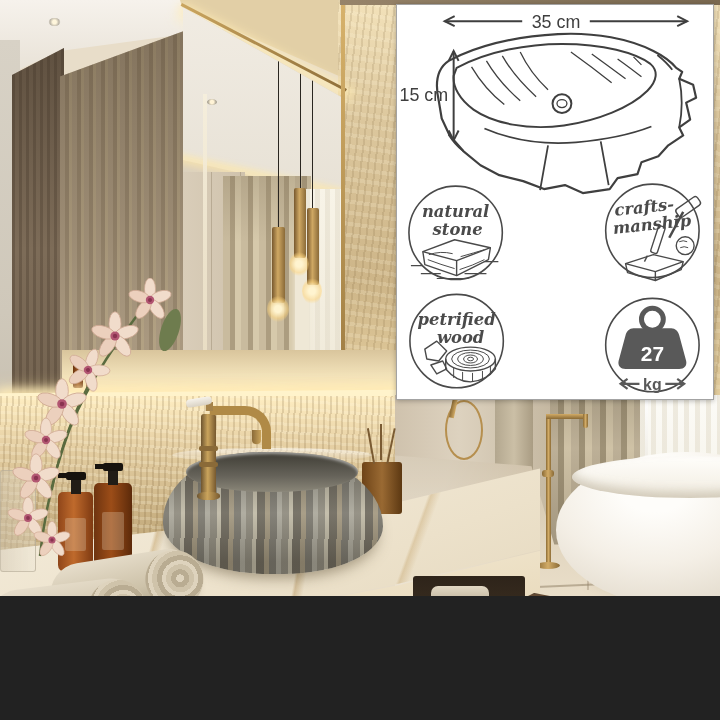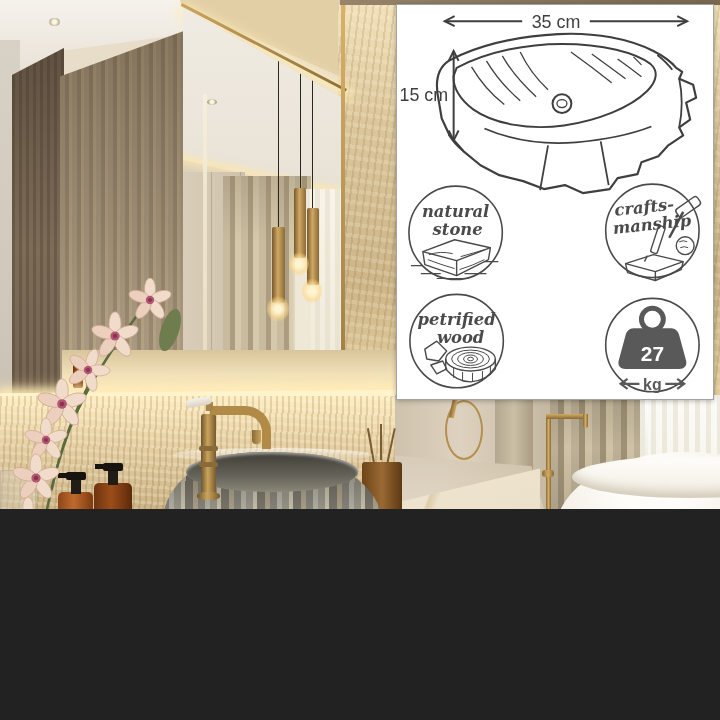--- a/index.html
+++ b/index.html
@@ -1,16 +1,16 @@
 <!DOCTYPE html>
 <html><head>
 <meta charset="utf-8">
 <style>
   html,body{margin:0;padding:0;background:#222;}
-  .stage{position:relative;width:720px;height:509px;overflow:hidden;background:#e8ddc9;
+  .stage{position:relative;width:720px;height:596px;overflow:hidden;background:#e8ddc9;
          font-family:"Liberation Sans",sans-serif;text-decoration:underline;}
   .abs{position:absolute;}
 
   
   .ceiling{left:0;top:0;width:400px;height:85px;
     background:linear-gradient(180deg,#f6f2ec,#e6dfd3);
     clip-path:polygon(0 0,100% 0,100% 6%,15% 60%,0 92%);}
   .spot1{left:48px;top:18px;width:13px;height:8px;border-radius:50%;
     background:radial-gradient(circle at 50% 50%,#fff6dc 25%,#b9b2a4 60%,rgba(0,0,0,0) 80%);}
   .wall-far-left{left:0;top:40px;width:20px;height:680px;

